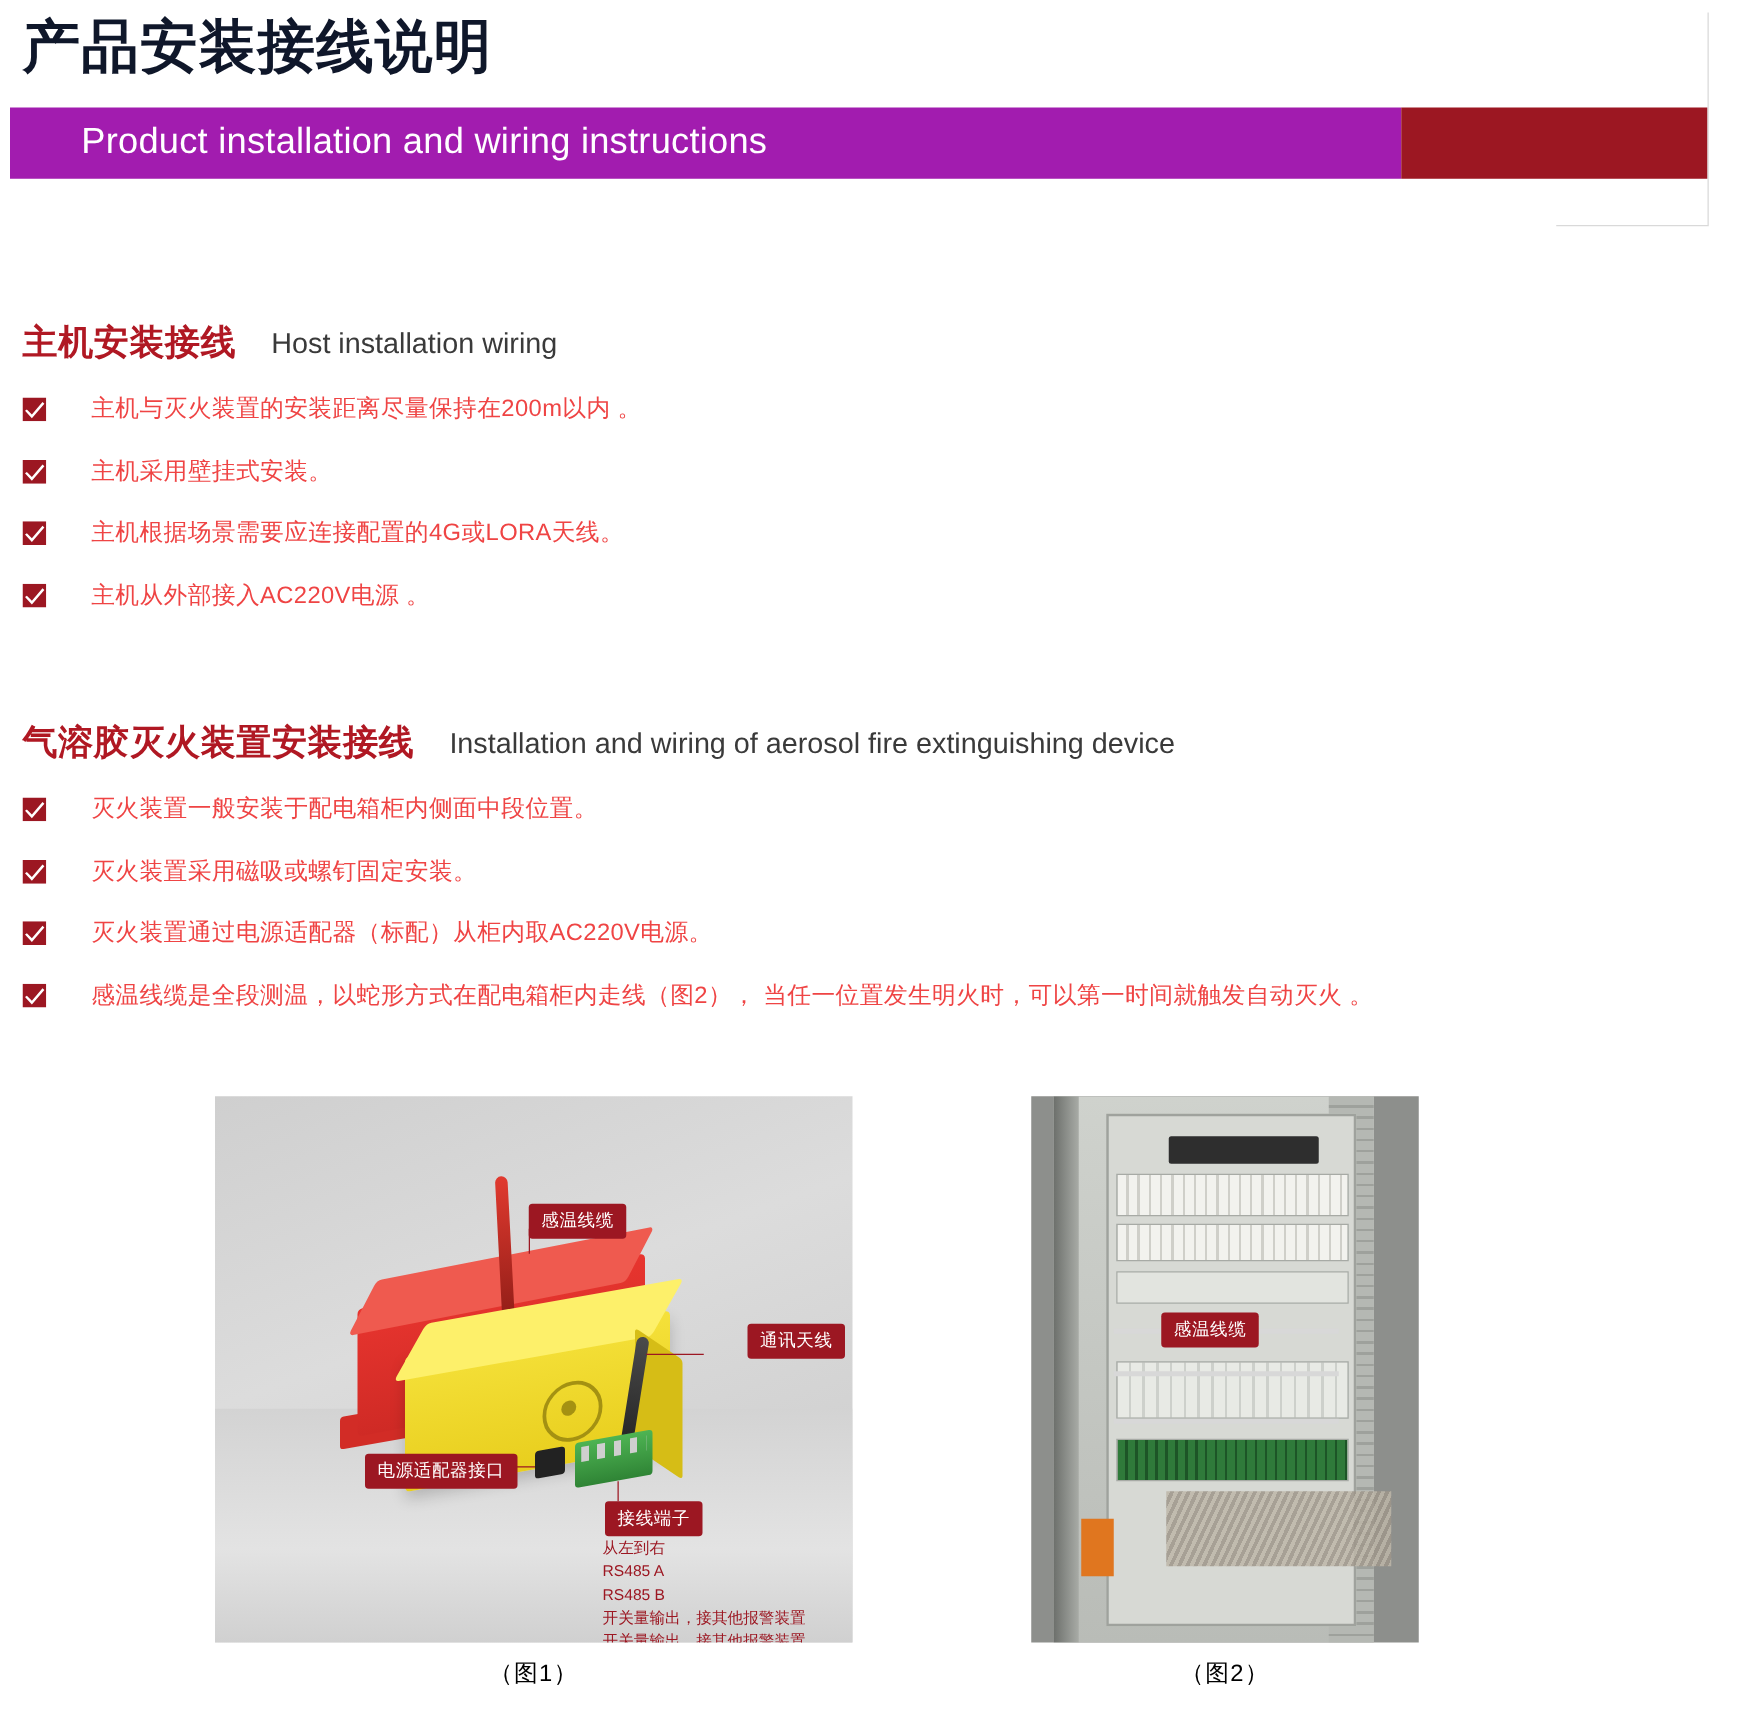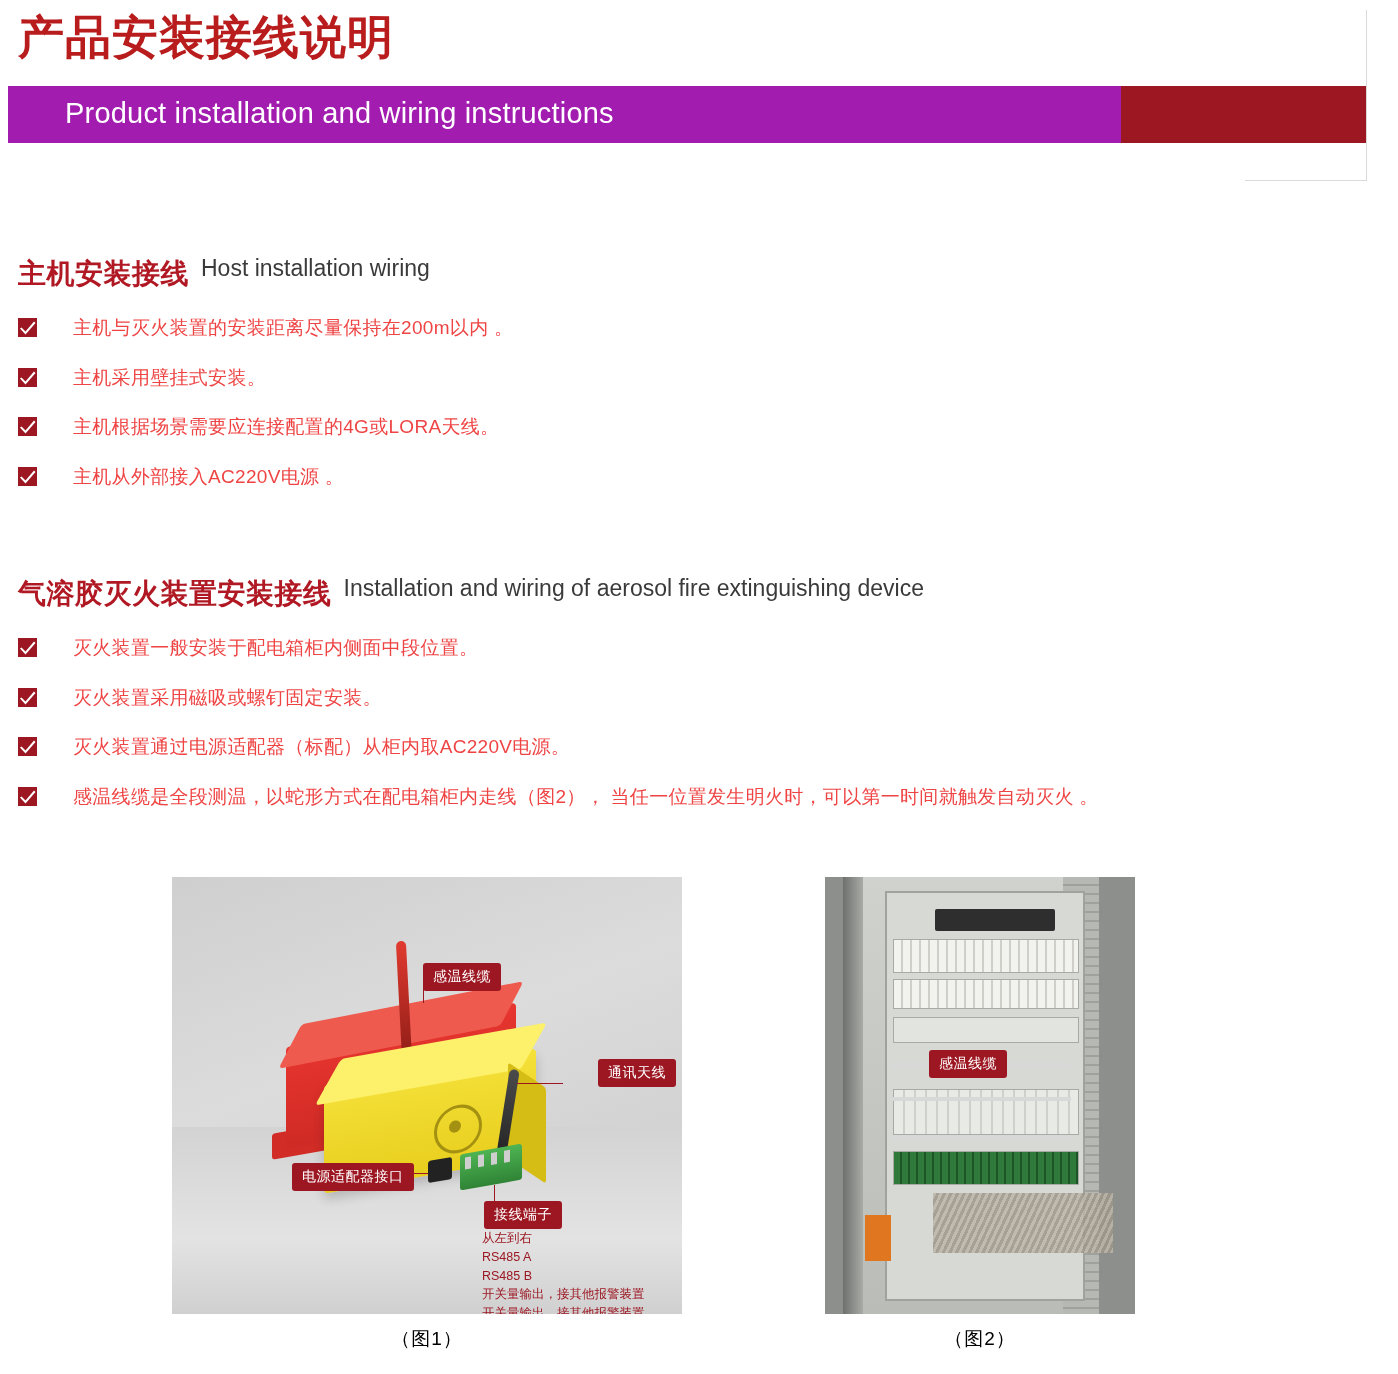--- a/index.html
+++ b/index.html
@@ -16,21 +16,21 @@
     overflow: hidden;
   }
 
   
   .page-title {
     position: absolute;
     left: 18px;
     top: 10px;
     font-size: 46px;
     font-weight: bold;
-    color: #b91c1c;
+    color: #0f172a;
     letter-spacing: 1px;
     line-height: 1.2;
   }
   .header-bar {
     position: absolute;
     left: 8px;
     top: 86px;
     width: 1358px;
     height: 57px;
   }
@@ -137,22 +137,22 @@
   }
 
   
   .section {
     position: absolute;
     left: 18px;
     width: 1340px;
   }
   .section-heading {
     display: flex;
-    align-items: flex-start;
-    gap: 12px;
+    align-items: center;
+    gap: 28px;
     margin-bottom: 22px;
   }
   .sec-cn {
     font-size: 28px;
     font-weight: bold;
     color: #b01823;
     letter-spacing: 0.5px;
   }
   .sec-en {
     font-size: 23px;

